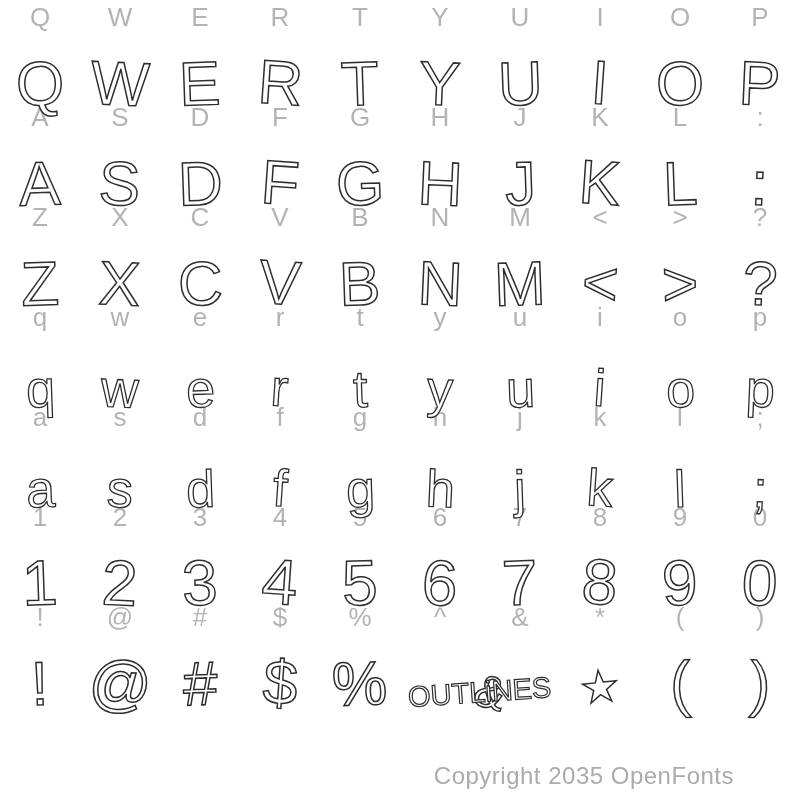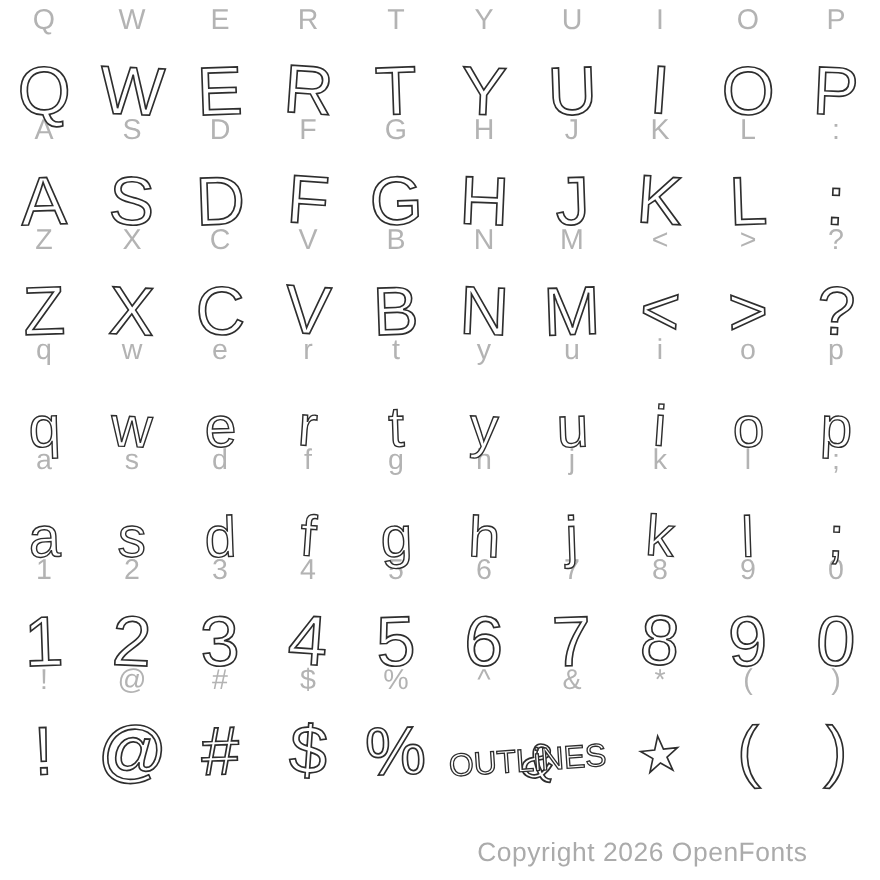--- a/index.html
+++ b/index.html
@@ -370,14 +370,14 @@
           </span>
           <span class="cell c8">
             <span class="g">(</span>
           </span>
           <span class="cell c9">
             <span class="g">)</span>
           </span>
         </div>
       </div>
     </div>
-  <div class="copyright">Copyright 2026 OpenFonts</div>
+  <div class="copyright">Copyright 2035 OpenFonts</div>
 </div>
 
 </body></html>

